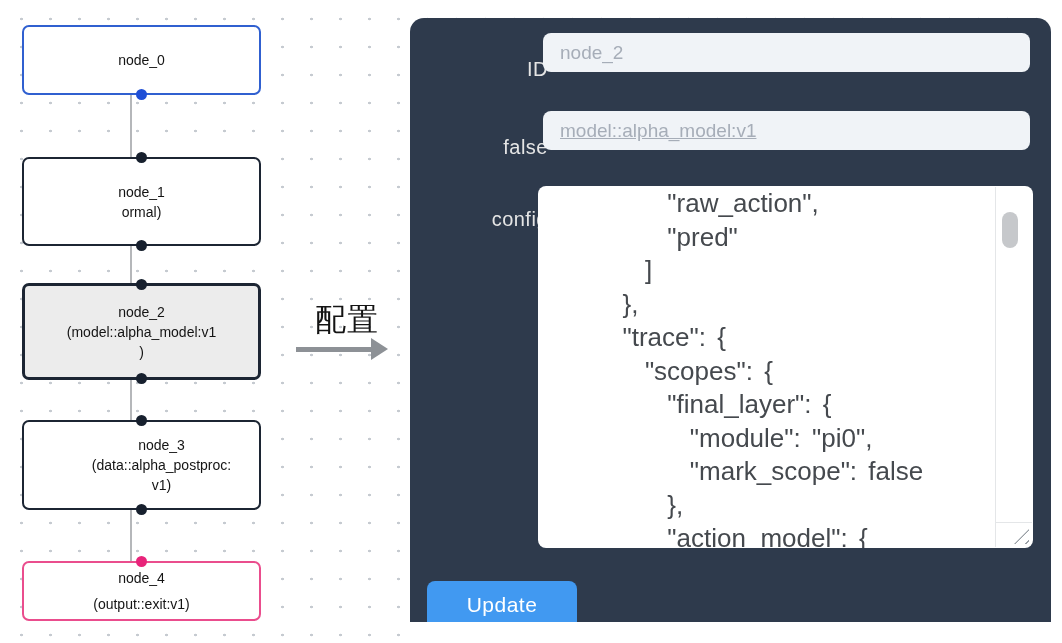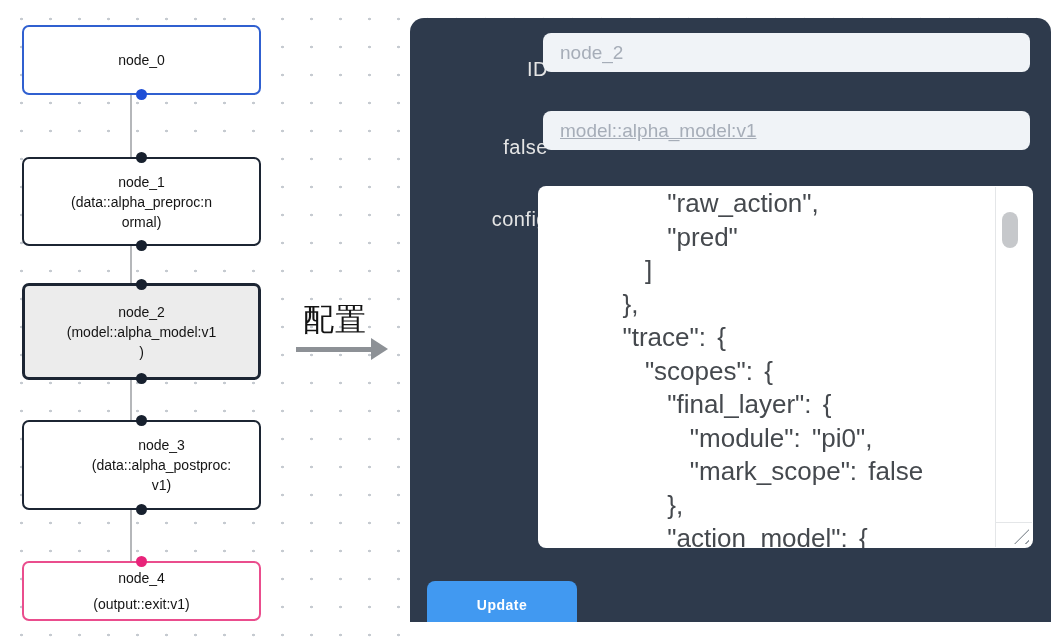--- a/index.html
+++ b/index.html
@@ -57,21 +57,21 @@
     width: 11px; height: 11px; border-radius: 50%;
     background: #17202e; z-index: 3;
   }
   .handle.top { top: -7px; }
   .handle.bottom { bottom: -7px; }
   .handle.blue { background: #1f4fd6; }
   .handle.pink { background: #e8247a; }
 
   
   .arrow-label {
-    position: absolute; left: 303px; top: 299px; z-index: 2;
+    position: absolute; left: 315px; top: 299px; z-index: 2;
     font-size: 31px; color: #141414; letter-spacing: 1px;
     font-weight: 500;
   }
   .arrow { position: absolute; left: 296px; top: 338px; width: 92px; height: 22px; z-index: 2; }
   .arrow .shaft {
     position: absolute; left: 0; top: 8.5px; width: 76px; height: 5px; background: #8d9196;
   }
   .arrow .head {
     position: absolute; right: 0; top: 0;
     width: 0; height: 0;
@@ -139,21 +139,21 @@
       rgba(0,0,0,0) 0px, rgba(0,0,0,0) 3px,
       #9aa0a6 3px, #9aa0a6 4.5px,
       rgba(0,0,0,0) 4.5px, rgba(0,0,0,0) 7.5px);
     clip-path: polygon(100% 0, 100% 100%, 0 100%);
   }
 
   .update-button {
     position: absolute; left: 17px; top: 563px; width: 150px; height: 48px;
     background: #4199f1; border: none;
     border-radius: 8px;
-    color: #ffffff; font-size: 14px; font-weight: 700;
+    color: #ffffff; font-size: 21px; font-weight: 400;
     font-family: "Liberation Sans", sans-serif;
     letter-spacing: 0.5px;
     cursor: pointer;
   }
 </style>
 </head>
 <body>
 
 <div class="dot-layer"></div>
 <div class="bottom-cover"></div>
@@ -161,21 +161,20 @@
 <div class="flow-canvas">
   <div class="edge-line"></div>
 
   <div class="flow-node input node-0">
     <div>node_0</div>
     <span class="handle bottom blue"></span>
   </div>
 
   <div class="flow-node node-1">
     <div>node_1</div>
-    <div>(data::alpha_preproc:n</div>
     <div>ormal)</div>
     <span class="handle top"></span>
     <span class="handle bottom"></span>
   </div>
 
   <div class="flow-node selected node-2">
     <div>node_2</div>
     <div>(model::alpha_model:v1</div>
     <div>)</div>
     <span class="handle top"></span>

